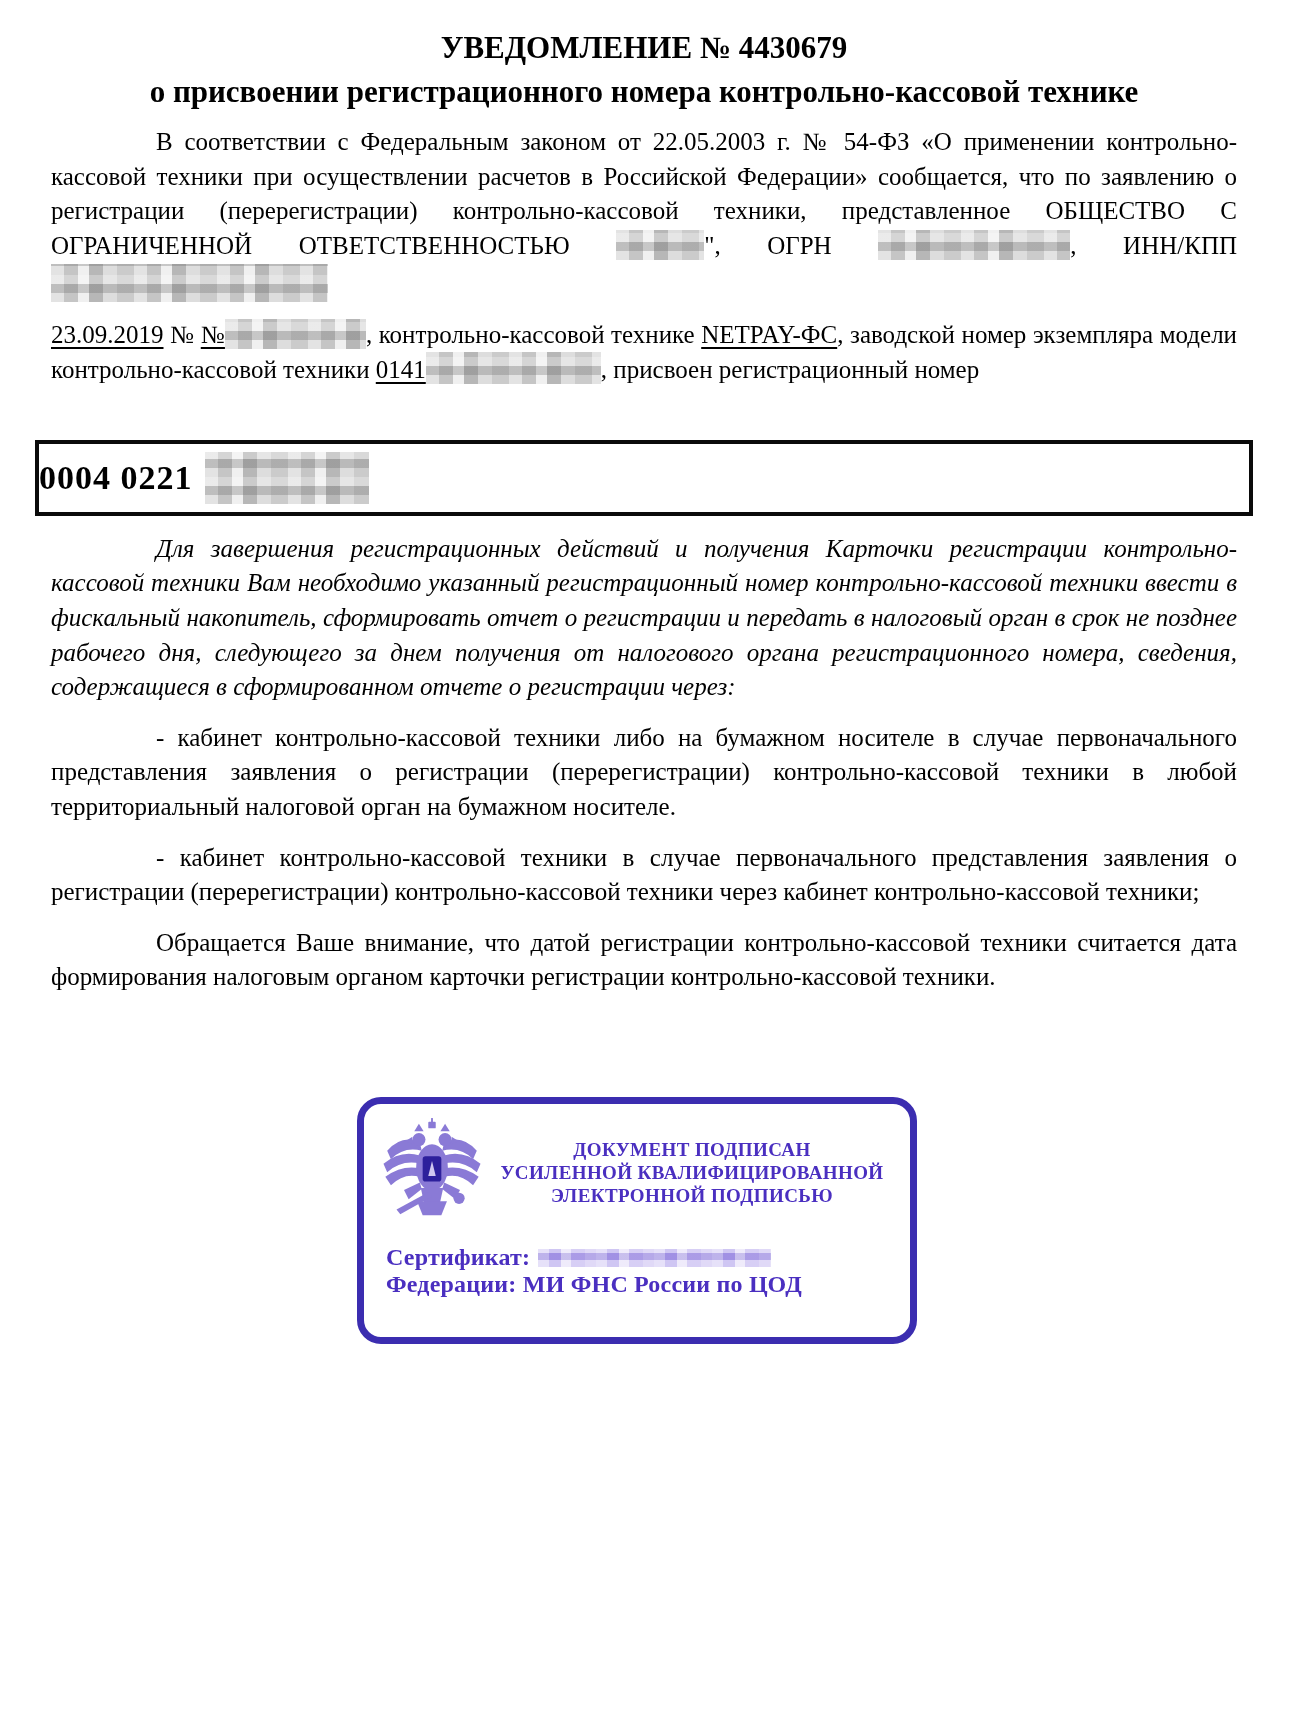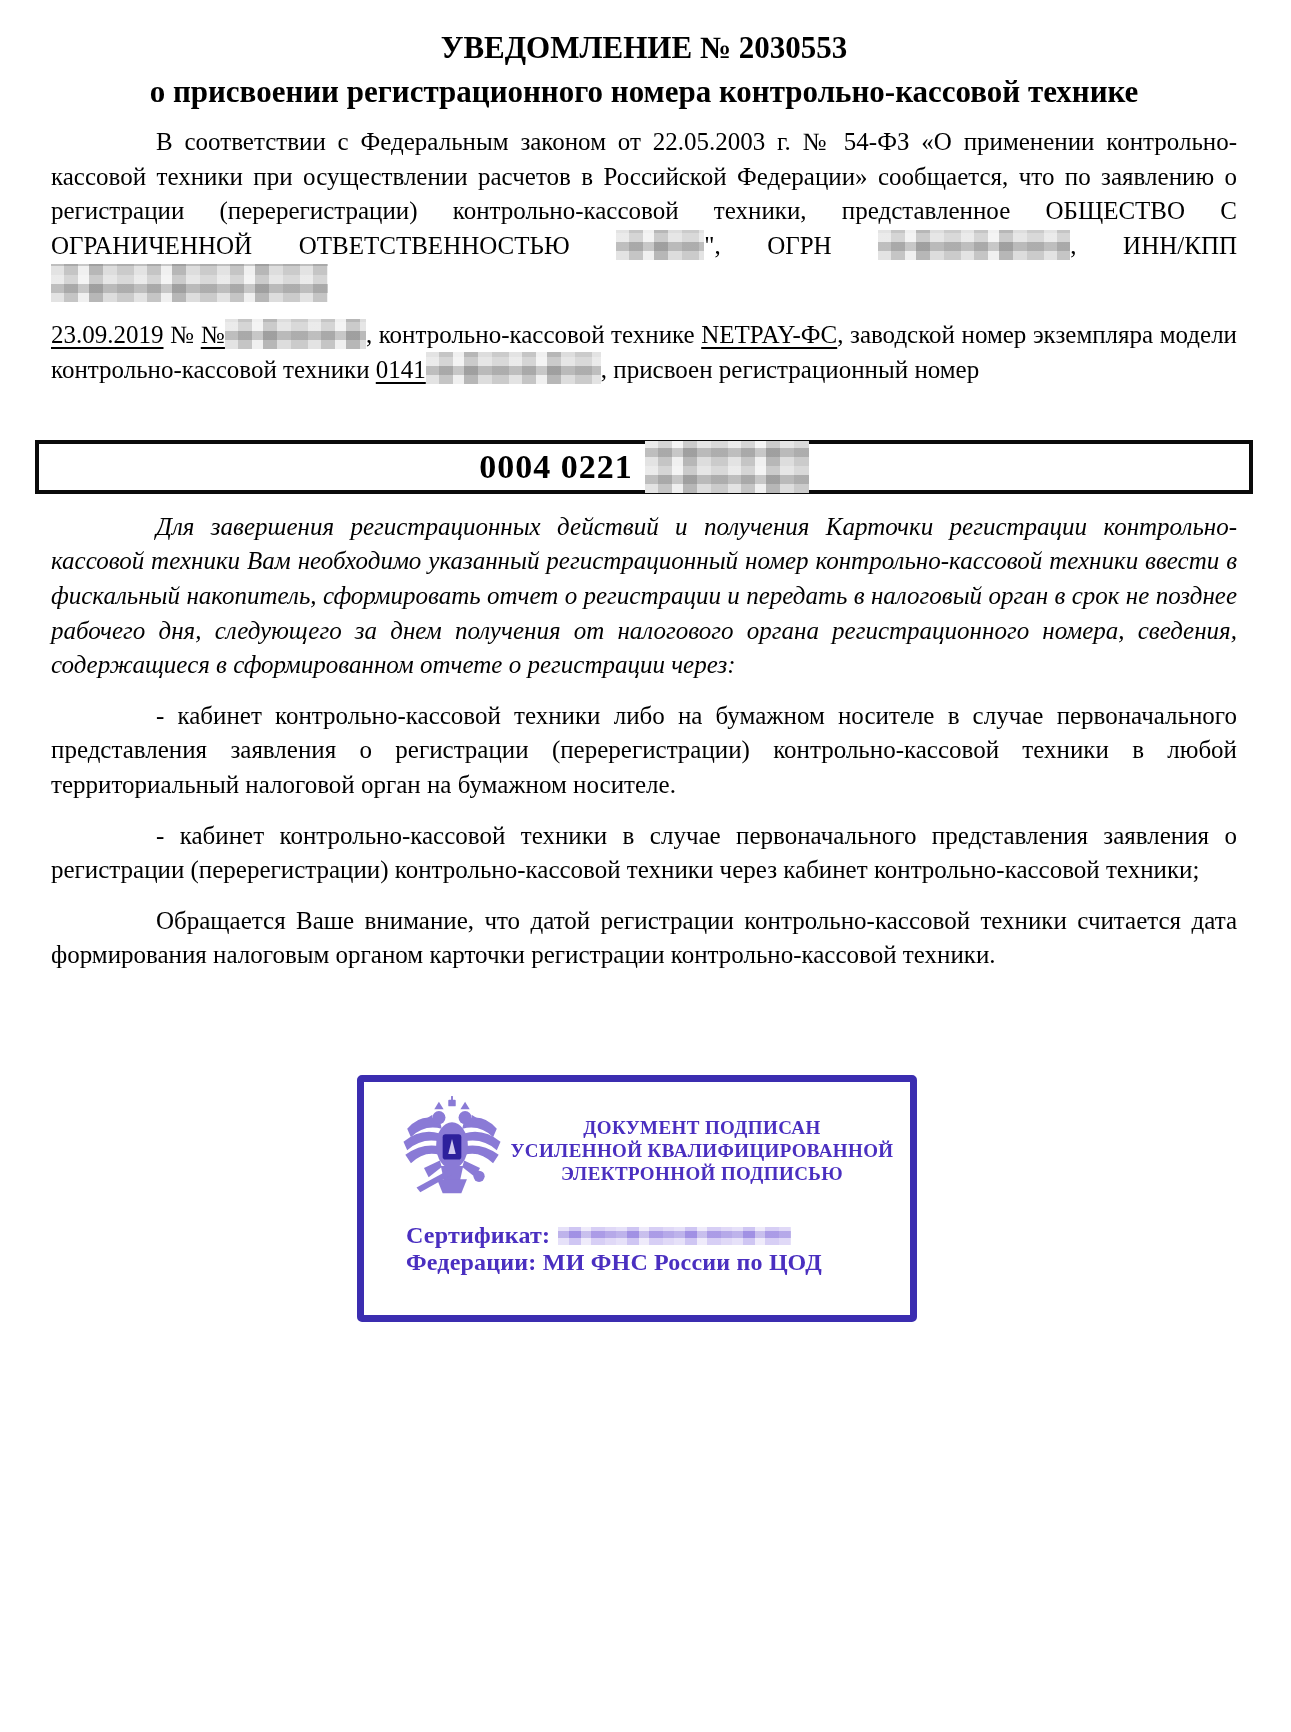--- a/index.html
+++ b/index.html
@@ -37,43 +37,43 @@
   .r-company{width:88px;height:30px;}
   .r-ogrn{width:192px;height:30px;}
   .r-innkpp{width:277px;height:38px;vertical-align:-10px;}
   .r-appnum{width:141px;height:30px;}
   .r-serial{width:175px;height:32px;}
   .r-regnum{width:164px;height:52px;vertical-align:-12px;margin-left:12px;}
   .r-cert{width:233px;height:18px;vertical-align:-2px;margin-left:8px;}
   .r-valid{width:215px;height:20px;vertical-align:-3px;margin-left:8px;}
   
   .reg-box{
-    margin-top:52px;height:54px;border:4px solid #0a0a0a;box-sizing:border-box;
-    display:flex;align-items:center;justify-content:center;
+    margin-top:52px;height:76px;border:4px solid #0a0a0a;box-sizing:border-box;
+    display:flex;align-items:center;justify-content:flex-start;
   }
   .reg-number{font-weight:bold;font-size:34px;letter-spacing:1px;}
   
   .stamp{
     margin:102px 0 0 322px;width:560px;height:247px;box-sizing:border-box;
-    border:7px solid #3b2db0;border-radius:5px;background:#ffffff;
-    color:#4a2fc0;font-weight:bold;padding-left:20px;
+    border:7px solid #3b2db0;border-radius:24px;background:#ffffff;
+    color:#4a2fc0;font-weight:bold;
   }
   .stamp-top{display:flex;padding:8px 14px 0 8px;}
   .emblem{flex:0 0 112px;margin:4px 0 0 4px;}
   .stamp-titles{flex:1;text-align:center;margin-top:26px;font-size:19px;line-height:23px;letter-spacing:.4px;}
   .stamp-certs{padding-left:22px;margin-top:10px;font-size:24px;line-height:27px;letter-spacing:.2px;}
   .stamp-certs .row{white-space:nowrap;}
 </style>
 </head>
 <body>
 
 <div class="page">
   <div class="content">
 
-    <h1 class="doc-title">УВЕДОМЛЕНИЕ № 2030553</h1>
+    <h1 class="doc-title">УВЕДОМЛЕНИЕ № 4430679</h1>
     <h2 class="doc-subtitle">о присвоении регистрационного номера контрольно-кассовой технике</h2>
 
     <p class="body-par indent p-intro"><span>В соответствии с Федеральным законом от 22.05.2003 г. № 54-ФЗ «О применении контрольно-кассовой техники при осуществлении расчетов в Российской Федерации» сообщается, что по заявлению о регистрации (перерегистрации) контрольно-кассовой техники, представленное </span><span>ОБЩЕСТВО С ОГРАНИЧЕННОЙ ОТВЕТСТВЕННОСТЬЮ </span><span class="redact r-company"></span><span>", ОГРН </span><span class="redact r-ogrn"></span><span>, </span><span>ИНН/КПП </span><span class="redact r-innkpp"></span></p>
 
     <p class="body-par p-app"><span class="u">23.09.2019</span><span> № </span><span class="u">№</span><span class="redact r-appnum"></span><span>, контрольно-кассовой технике </span><span class="u">NETPAY-ФС</span><span>, заводской номер экземпляра модели контрольно-кассовой техники </span><span class="u">0141</span><span class="redact r-serial"></span><span>, присвоен регистрационный номер</span></p>
 
     <div class="reg-box">
       <span class="reg-number">0004 0221</span>
       <span class="redact r-regnum"></span>
     </div>

